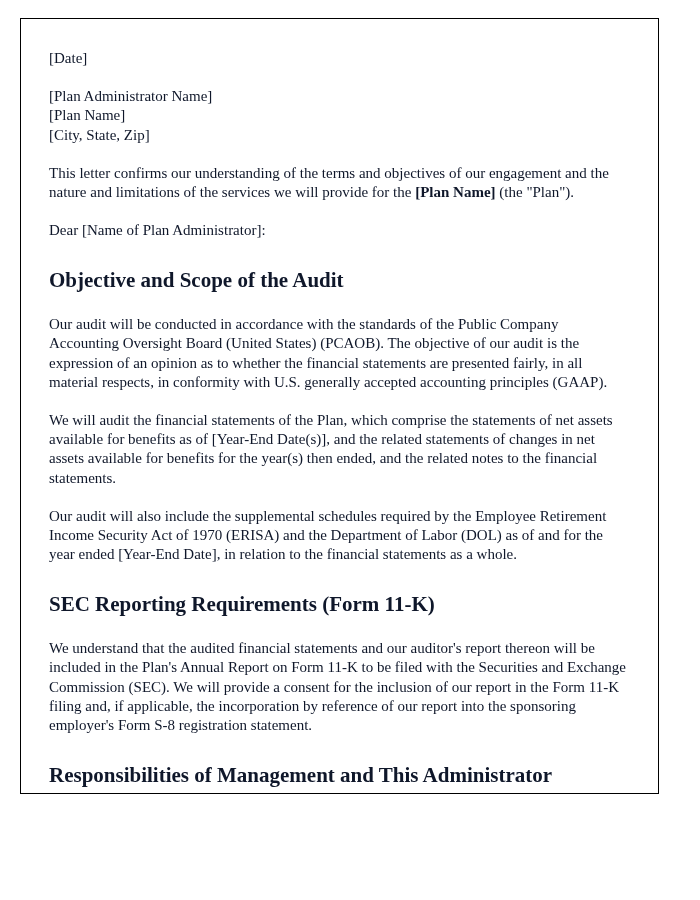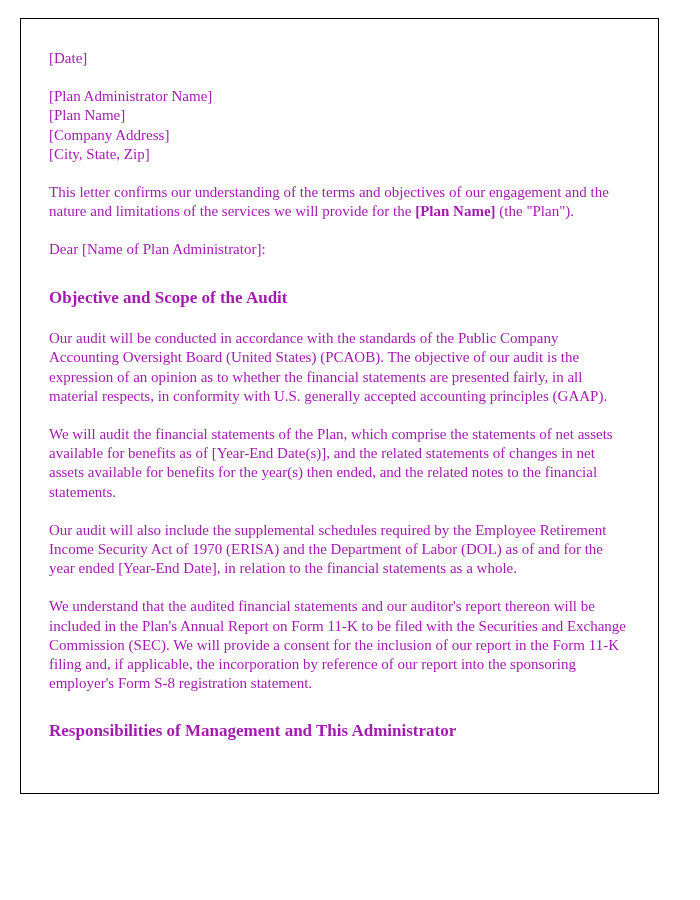--- a/index.html
+++ b/index.html
@@ -17,68 +17,68 @@
     position: absolute;
     left: 20px;
     top: 18px;
     width: 639px;
     height: 776px;
     border: 1px solid #000000;
     box-sizing: border-box;
     background: #ffffff;
     padding: 30px 28px 20px 28px;
     overflow: hidden;
-    color: #a21caf;
+    color: #0f172a;
     font-size: 15px;
     line-height: 1.28;
   }
   .line {
     margin: 0;
   }
   .para {
     margin: 0 0 19px 0;
   }
   .block {
     margin: 0 0 19px 0;
   }
   .date-line {
     margin: 0 0 19px 0;
   }
   .heading {
     font-family: "Liberation Serif", serif;
-    font-size: 17px;
+    font-size: 21px;
     font-weight: bold;
     margin: 27px 0 21px 0;
   }
   .bold {
     font-weight: bold;
   }
 </style>
 </head>
 <body>
 
 <div class="page">
 
   <p class="date-line">[Date]</p>
 
   <div class="block">
     <p class="line">[Plan Administrator Name]</p>
     <p class="line">[Plan Name]</p>
-    <p class="line">[Company Address]</p>
     <p class="line">[City, State, Zip]</p>
   </div>
 
   <p class="para"><span>This letter confirms our understanding of the terms and objectives of our engagement and the nature and limitations of the services we will provide for the </span><span class="bold">[Plan Name]</span><span> (the "Plan").</span></p>
 
   <p class="para">Dear [Name of Plan Administrator]:</p>
 
   <h2 class="heading">Objective and Scope of the Audit</h2>
 
   <p class="para">Our audit will be conducted in accordance with the standards of the Public Company Accounting Oversight Board (United States) (PCAOB). The objective of our audit is the expression of an opinion as to whether the financial statements are presented fairly, in all material respects, in conformity with U.S. generally accepted accounting principles (GAAP).</p>
   <p class="para">We will audit the financial statements of the Plan, which comprise the statements of net assets available for benefits as of [Year-End Date(s)], and the related statements of changes in net assets available for benefits for the year(s) then ended, and the related notes to the financial statements.</p>
   <p class="para">Our audit will also include the supplemental schedules required by the Employee Retirement Income Security Act of 1970 (ERISA) and the Department of Labor (DOL) as of and for the year ended [Year-End Date], in relation to the financial statements as a whole.</p>
 
+  <h2 class="heading">SEC Reporting Requirements (Form 11-K)</h2>
 
   <p class="para">We understand that the audited financial statements and our auditor's report thereon will be included in the Plan's Annual Report on Form 11-K to be filed with the Securities and Exchange Commission (SEC). We will provide a consent for the inclusion of our report in the Form 11-K filing and, if applicable, the incorporation by reference of our report into the sponsoring employer's Form S-8 registration statement.</p>
 
   <h2 class="heading">Responsibilities of Management and This Administrator</h2>
 
 </div>
 
 </body></html>

